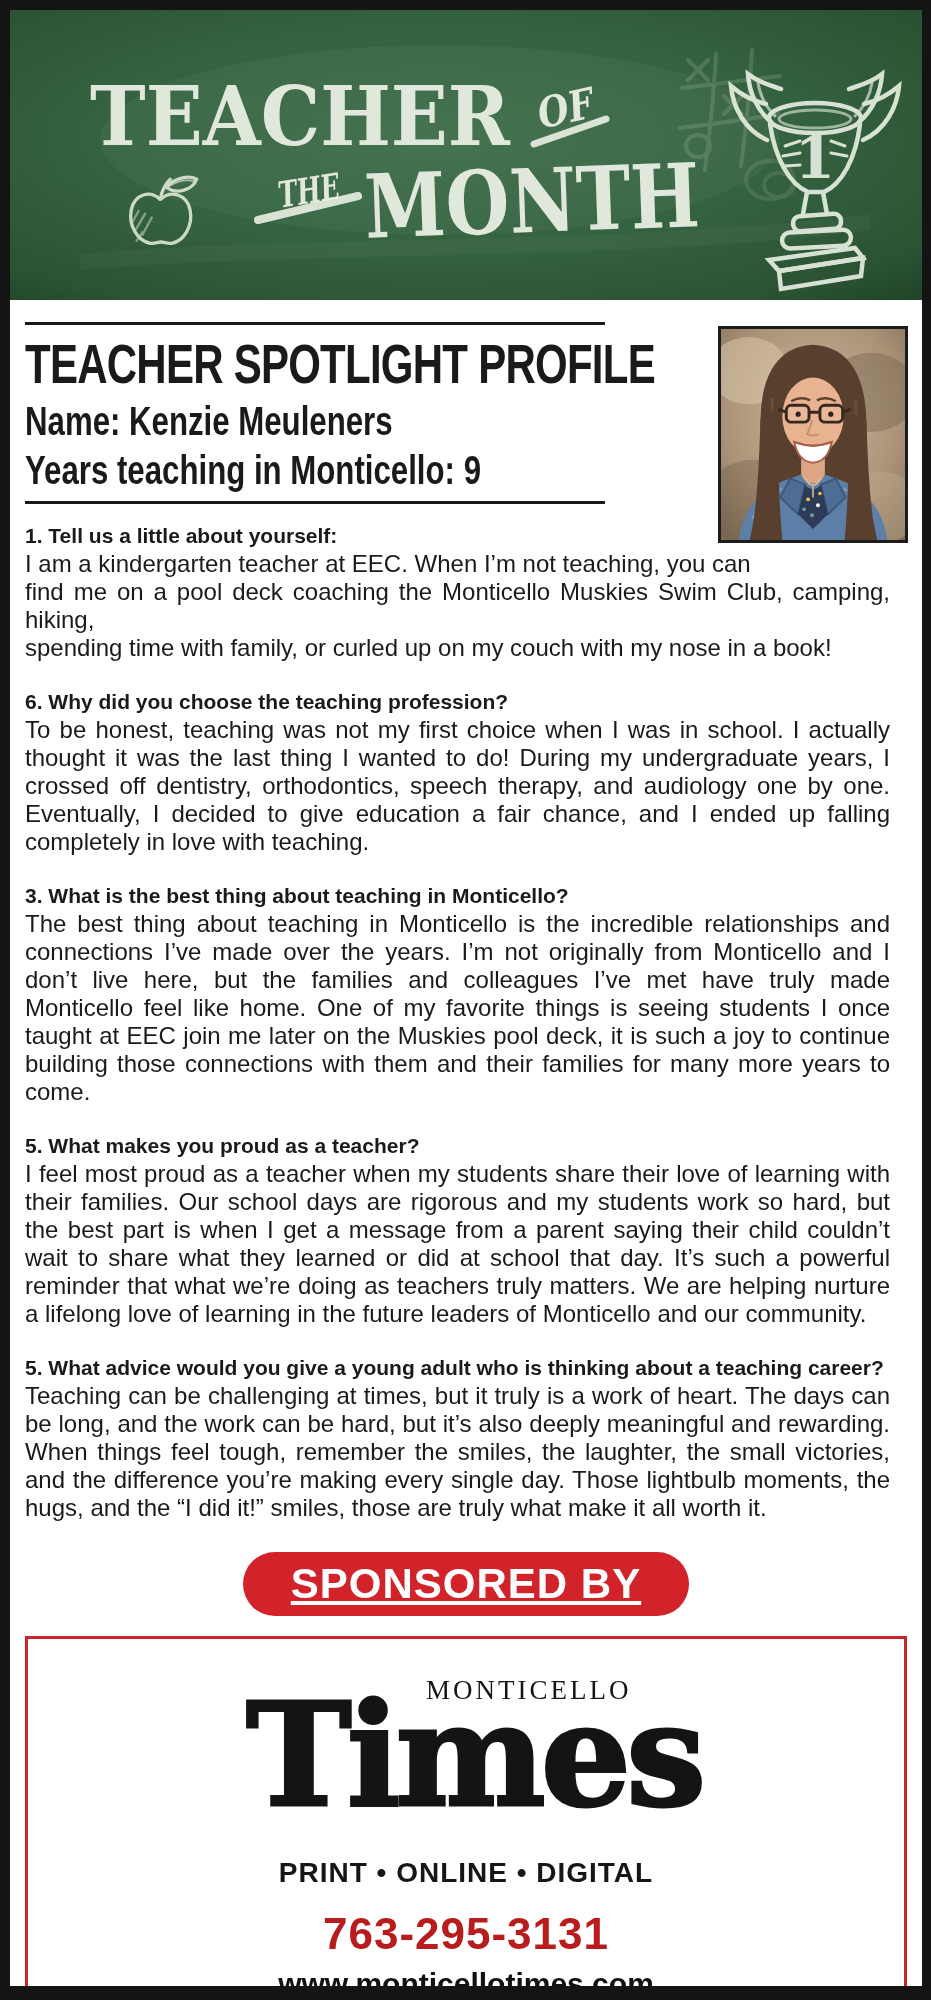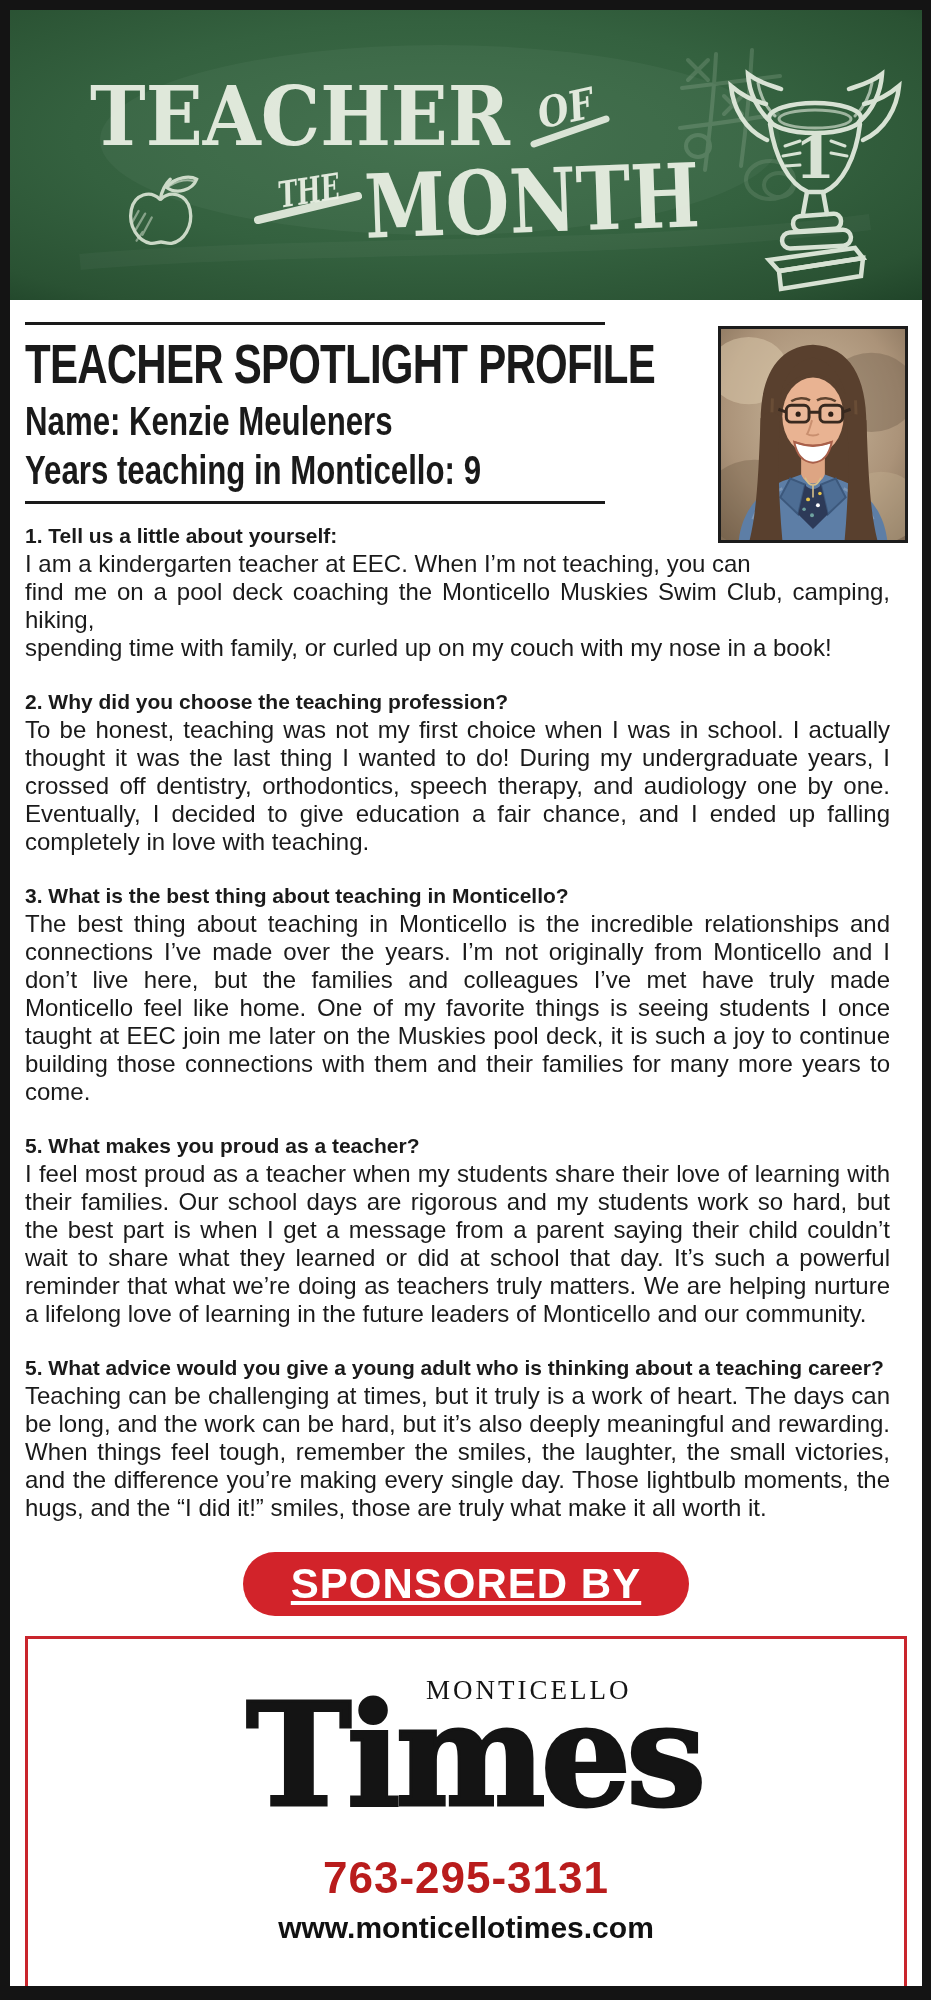--- a/index.html
+++ b/index.html
@@ -195,21 +195,21 @@
     <p class="id-line"><span class="squeeze"><span>Years teaching in Monticello:</span>&nbsp;<span>9</span></span></p>
     <hr class="rule second">
 
     <section class="qa-section">
       <p class="qa-question">1. Tell us a little about yourself:</p>
       <p class="qa-answer">I am a kindergarten teacher at EEC. When I’m not teaching, you can
 find me on a pool deck coaching the Monticello Muskies Swim Club, camping, hiking,
 spending time with family, or curled up on my couch with my nose in a book!</p>
     </section>
     <section class="qa-section">
-      <p class="qa-question">2. Why did you choose the teaching profession?</p>
+      <p class="qa-question">6. Why did you choose the teaching profession?</p>
       <p class="qa-answer">To be honest, teaching was not my first choice when I was in school. I actually thought it was the last thing I wanted to do! During my undergraduate years, I crossed off dentistry, orthodontics, speech therapy, and audiology one by one. Eventually, I decided to give education a fair chance, and I ended up falling completely in love with teaching.</p>
     </section>
     <section class="qa-section">
       <p class="qa-question">3. What is the best thing about teaching in Monticello?</p>
       <p class="qa-answer">The best thing about teaching in Monticello is the incredible relationships and connections I’ve made over the years. I’m not originally from Monticello and I don’t live here, but the families and colleagues I’ve met have truly made Monticello feel like home. One of my favorite things is seeing students I once taught at EEC join me later on the Muskies pool deck, it is such a joy to continue building those connections with them and their families for many more years to come.</p>
     </section>
     <section class="qa-section">
       <p class="qa-question">5. What makes you proud as a teacher?</p>
       <p class="qa-answer">I feel most proud as a teacher when my students share their love of learning with their families. Our school days are rigorous and my students work so hard, but the best part is when I get a message from a parent saying their child couldn’t wait to share what they learned or did at school that day. It’s such a powerful reminder that what we’re doing as teachers truly matters. We are helping nurture a lifelong love of learning in the future leaders of Monticello and our community.</p>
     </section>
@@ -219,17 +219,18 @@
     </section>
   </div>
 
   <div class="badge">SPONSORED BY</div>
 
   <div class="sponsor-box">
     <div class="logo-wrap">
       <div class="brand-top">MONTICELLO</div>
       <div class="brand-main">Times</div>
     </div>
+    <div class="tagline">PRINT  •  ONLINE  •  DIGITAL</div>
     <div class="phone">763-295-3131</div>
     <div class="website">www.monticellotimes.com</div>
   </div>
 
 </div>
 
 </body></html>

